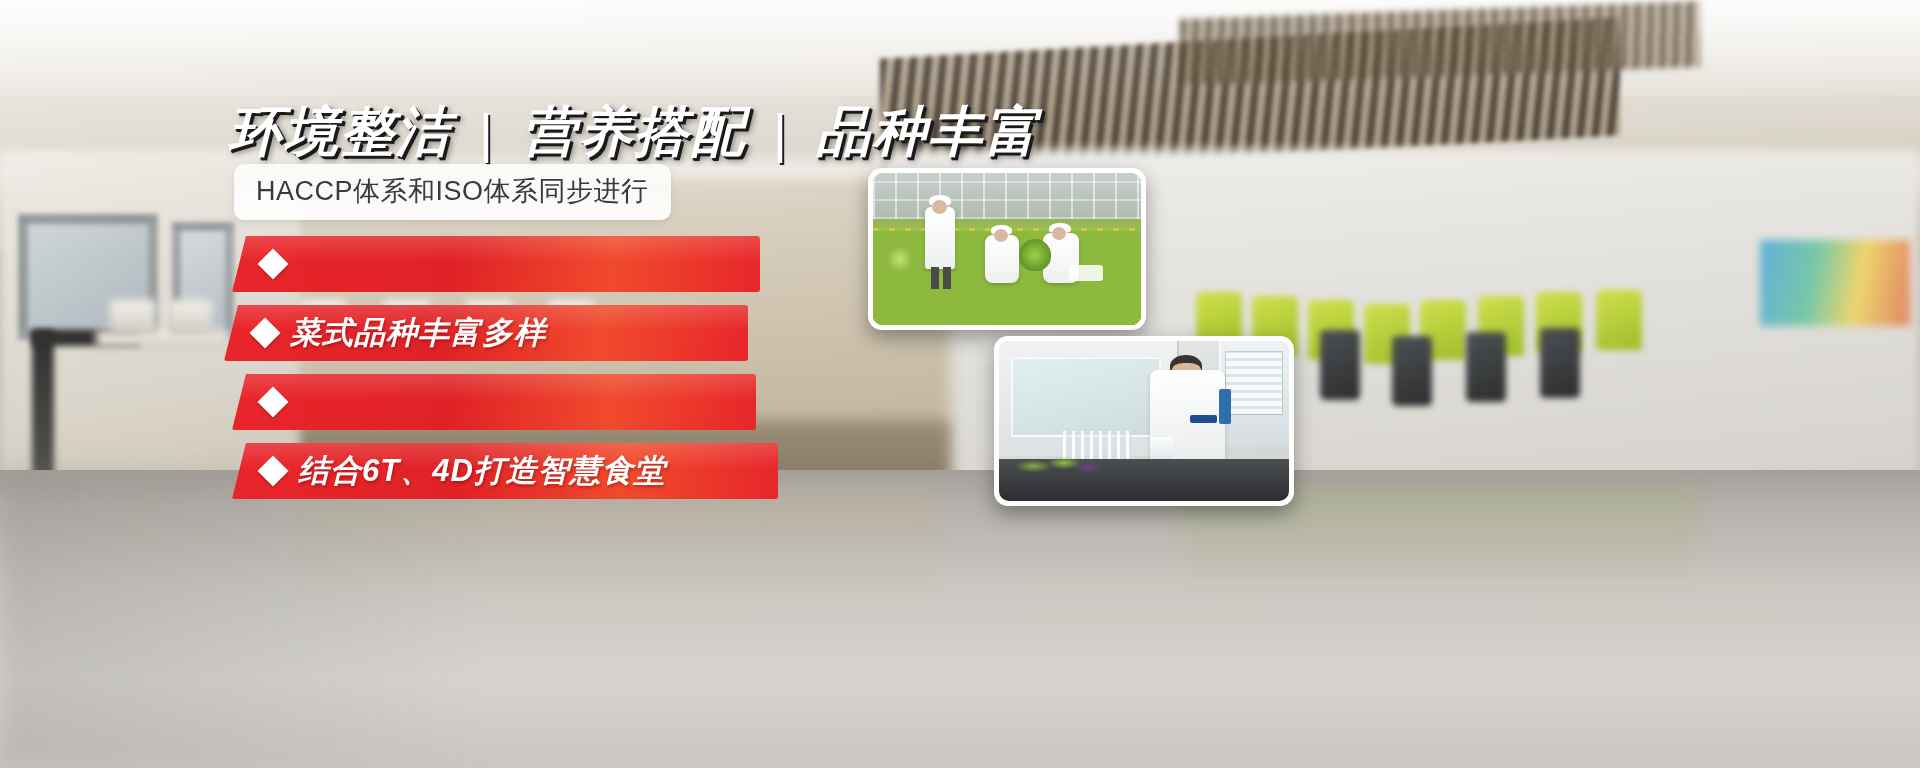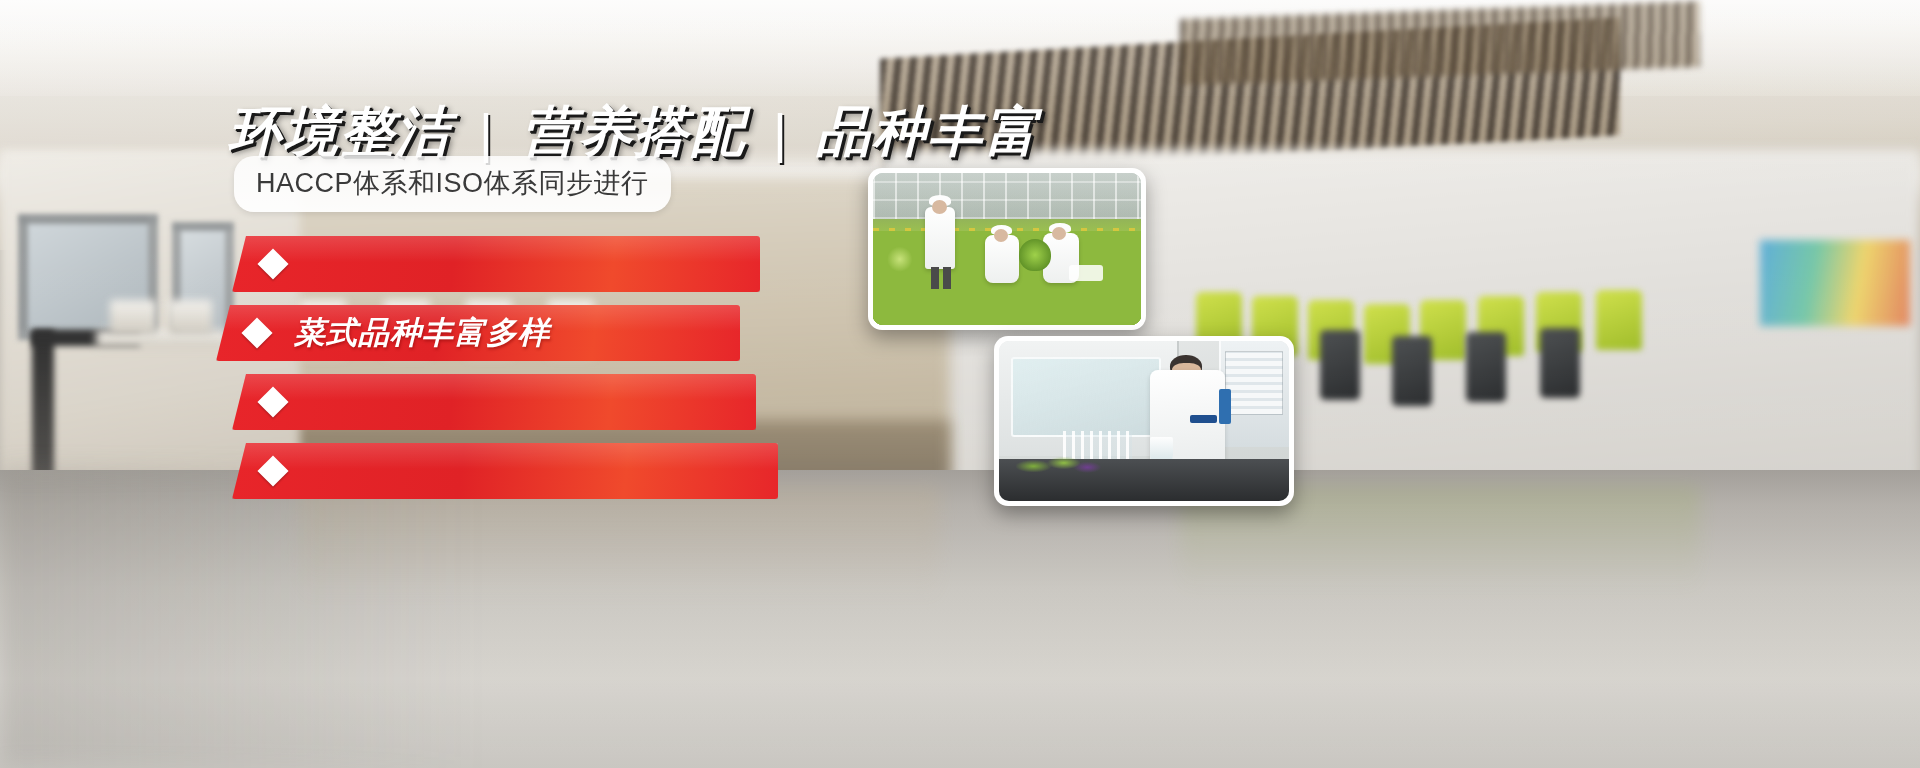--- a/index.html
+++ b/index.html
@@ -157,24 +157,24 @@
   .headline .sep {
     display:inline-block;
     font-weight:300; font-style:normal;
     transform:translateY(2px);
     margin:0 10px; color:#ffffff;
     text-shadow:2px 2px 0 #1a1a1a;
   }
 
   
   .subtitle {
-    position:absolute; left:234px; top:156px;
+    position:absolute; left:234px; top:164px;
     padding:9px 22px 11px 22px;
     background:linear-gradient(180deg,rgba(255,255,255,.80),rgba(255,255,255,.94));
-    border-radius:20px;
+    border-radius:10px;
     font-size:27px; color:#3a3a3a; letter-spacing:.5px;
     white-space:nowrap;
     box-shadow:0 2px 6px rgba(0,0,0,.10);
   }
 
   
   .bars { position:absolute; left:0; top:0; }
   .bar {
     position:absolute;
     height:56px;
@@ -393,31 +393,32 @@
   </div>
 
   <div class="subtitle">HACCP体系和ISO体系同步进行</div>
 
   <div class="bars">
 
     <div class="bar" style="left:232px; top:236px; width:528px;">
       <span class="dia"></span>
     </div>
 
-    <div class="bar" style="left:216px; top:305px; width:524px;gap:12px;">
+    <div class="bar" style="left:224px; top:305px; width:524px;">
       <span class="dia"></span>
       <span class="txt">菜式品种丰富多样</span>
     </div>
 
     <div class="bar" style="left:232px; top:374px; width:524px;">
       <span class="dia"></span>
     </div>
 
     <div class="bar" style="left:232px; top:443px; width:546px;">
       <span class="dia"></span>
+      <span class="txt">结合6T、4D打造智慧食堂</span>
     </div>
 
   </div>
 
   <div class="photo-card" style="left:868px; top:168px; width:278px; height:162px;">
     <div class="photo-inner">
       <div class="ph-green"></div>
       <div class="gh-roof"></div>
       <div class="gh-yellowrow"></div>
       <div class="gh-lettuce"></div>

